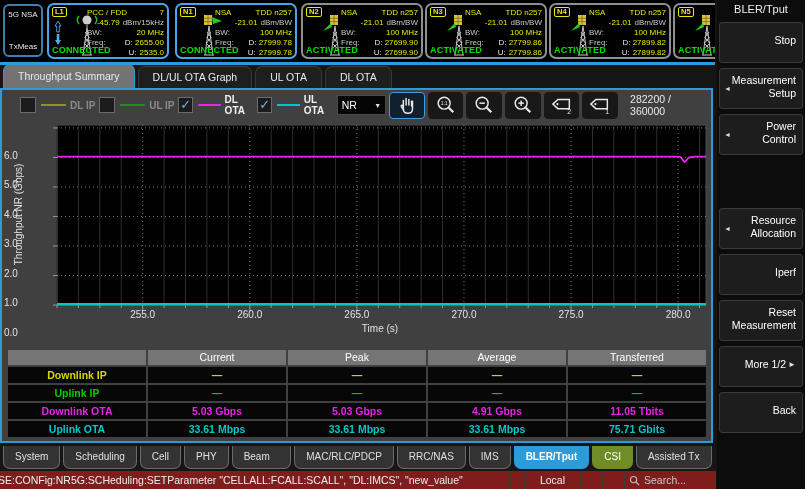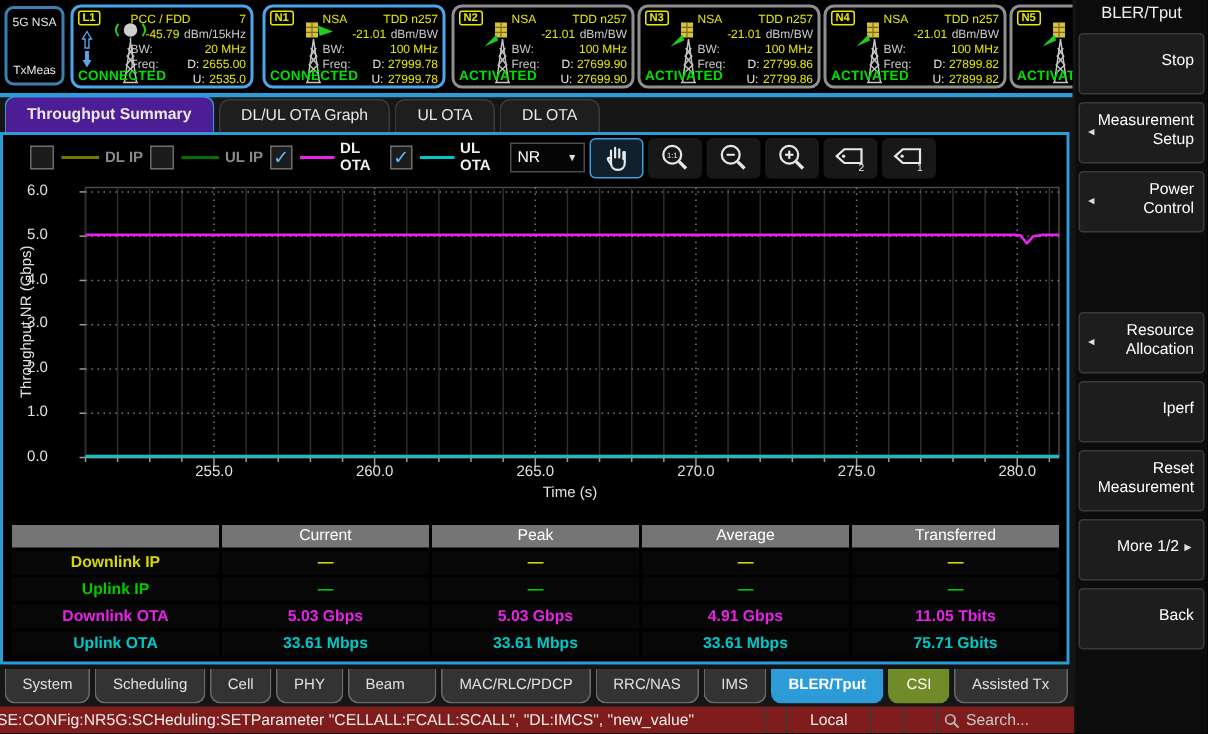--- a/index.html
+++ b/index.html
@@ -21,43 +21,43 @@
   .cell-panel.lte .ant{left:20px;}
   .arrows{position:absolute;left:4px;top:15px;}
   .ptxt{position:absolute;right:3px;top:3px;width:77px;display:flex;flex-direction:column;gap:1px;}
   .ptxt .row{display:flex;justify-content:space-between;line-height:9px;}
   .ptxt .row.re{justify-content:flex-end;gap:3px;}
   .y{color:#e8e800;} .gl{color:#c9c9c9;} .wv{color:#e8e8e8;}
   
   #tabrow{position:absolute;left:0;top:65px;width:715px;height:23px;background:#161616;display:flex;align-items:flex-end;padding-left:3px;box-sizing:border-box;}
   .mtab{height:21px;line-height:21px;padding:0 14px;margin-right:3px;background:#1e1e1e;color:#e8e8e8;
         font-size:10.5px;border:1px solid #3a3a3a;border-bottom:none;border-radius:7px 7px 0 0;}
-  .mtab.active{background:#4c1d95;border-color:#2d9bd8;height:23px;line-height:22px;font-weight:bold;z-index:5;}
-  
-  #content{position:absolute;left:0;top:88px;width:713px;height:355px;background:#000000;
+  .mtab.active{background:#737373;border-color:#2d9bd8;height:23px;line-height:22px;font-weight:normal;z-index:5;}
+  
+  #content{position:absolute;left:0;top:88px;width:713px;height:355px;background:#404040;
            border:2px solid #2d9bd8;box-sizing:border-box;}
   
   #legendrow{position:absolute;left:0;top:2px;width:706px;height:26px;display:flex;align-items:center;padding-left:18px;box-sizing:border-box;}
   .litem{display:flex;align-items:center;width:80px;}
   .cbx{width:14px;height:14px;background:#1c1c1c;border:1px solid #6b6b6b;color:#5db6f0;font-size:13px;
        line-height:13px;text-align:center;font-weight:bold;}
   .swatch{width:25px;height:2px;margin:0 4px 0 5px;}
   .llabel{font-size:10px;font-weight:bold;color:#f0f0f0;}
   .litem.dim .llabel{color:#8b8b8b;} .litem.dim .swatch{opacity:.55;}
   #nrsel{width:50px;height:20px;background:#050505;border:1px solid #4a4a4a;color:#fff;font-size:10.5px;
          display:flex;align-items:center;padding:0 4px;box-sizing:border-box;justify-content:space-between;}
   #nrsel .caret{font-size:7px;color:#ddd;}
   .tbtn{width:34px;height:25px;background:#181818;border:1px solid #181818;border-radius:4px;margin-left:3px;
         display:flex;align-items:center;justify-content:center;}
   .tbtn.sel{border-color:#3da0e0;background:#10202c;}
   #counter{margin-left:12px;color:#e8e8e8;font-size:10.5px;}
   
   #chart-region{position:absolute;left:0;top:27px;width:709px;height:233px;}
   .xtick{position:absolute;top:192px;transform:translateX(-50%);font-size:10px;color:#e2e2e2;}
-  .ytick{position:absolute;left:2px;width:42px;text-align:center;font-size:10px;color:#e2e2e2;}
+  .ytick{position:absolute;left:2px;width:42px;text-align:left;font-size:10px;color:#e2e2e2;margin-top:28px;}
   #xlabel{position:absolute;left:48px;top:206px;width:660px;text-align:center;font-size:10px;color:#e2e2e2;}
   #ylabel{position:absolute;left:-64px;top:92px;width:160px;text-align:center;transform:rotate(-90deg);
           font-size:10px;color:#e2e2e2;}
   
   #ttable{position:absolute;left:6px;top:260px;width:698px;display:grid;
           grid-template-columns:138px 1fr 1fr 1fr 1fr;gap:2px;}
   .th{background:#757575;color:#fff;font-size:10.5px;height:15px;line-height:15px;text-align:center;}
   .td{background:#070707;font-size:10.5px;height:16px;line-height:16px;text-align:center;font-weight:bold;}
   
   #btabs{position:absolute;left:0;top:446px;width:715px;height:25px;background:#161616;display:flex;padding-left:3px;box-sizing:border-box;}
@@ -379,20 +379,21 @@
         </svg>
       </div>
       <div class="tbtn">
         <svg width="26" height="22" viewBox="0 0 26 24">
           <path d="M3 11 L8.5 6 H21 V16 H8.5 Z" fill="none" stroke="#e8e8e8" stroke-width="1.6"></path>
           <circle cx="8" cy="11" r="1.2" fill="#e8e8e8"></circle>
           <text x="23" y="22" font-size="7.5" text-anchor="end" fill="#e8e8e8">1</text>
         </svg>
       </div>
 
+      <span id="counter">282200 / 360000</span>
     </div>
 
     <div id="chart-region">
       <div id="ylabel">Throughput NR (Gbps)</div>
       <svg id="plot-svg" width="660" height="200" style="position:absolute;left:48px;top:3px">
           <rect x="7" y="5" width="649" height="180" fill="#000" stroke="#4a4a4a" stroke-width="1"></rect>
           <line x1="7" y1="5" x2="7" y2="185" stroke="#2e2e2e" stroke-width="1"></line>
           <line x1="7" y1="185" x2="7" y2="188" stroke="#999" stroke-width="1"></line>
           <line x1="28.419141914191414" y1="5" x2="28.419141914191414" y2="185" stroke="#2e2e2e" stroke-width="1"></line>
           <line x1="28.419141914191414" y1="185" x2="28.419141914191414" y2="188" stroke="#999" stroke-width="1"></line>

